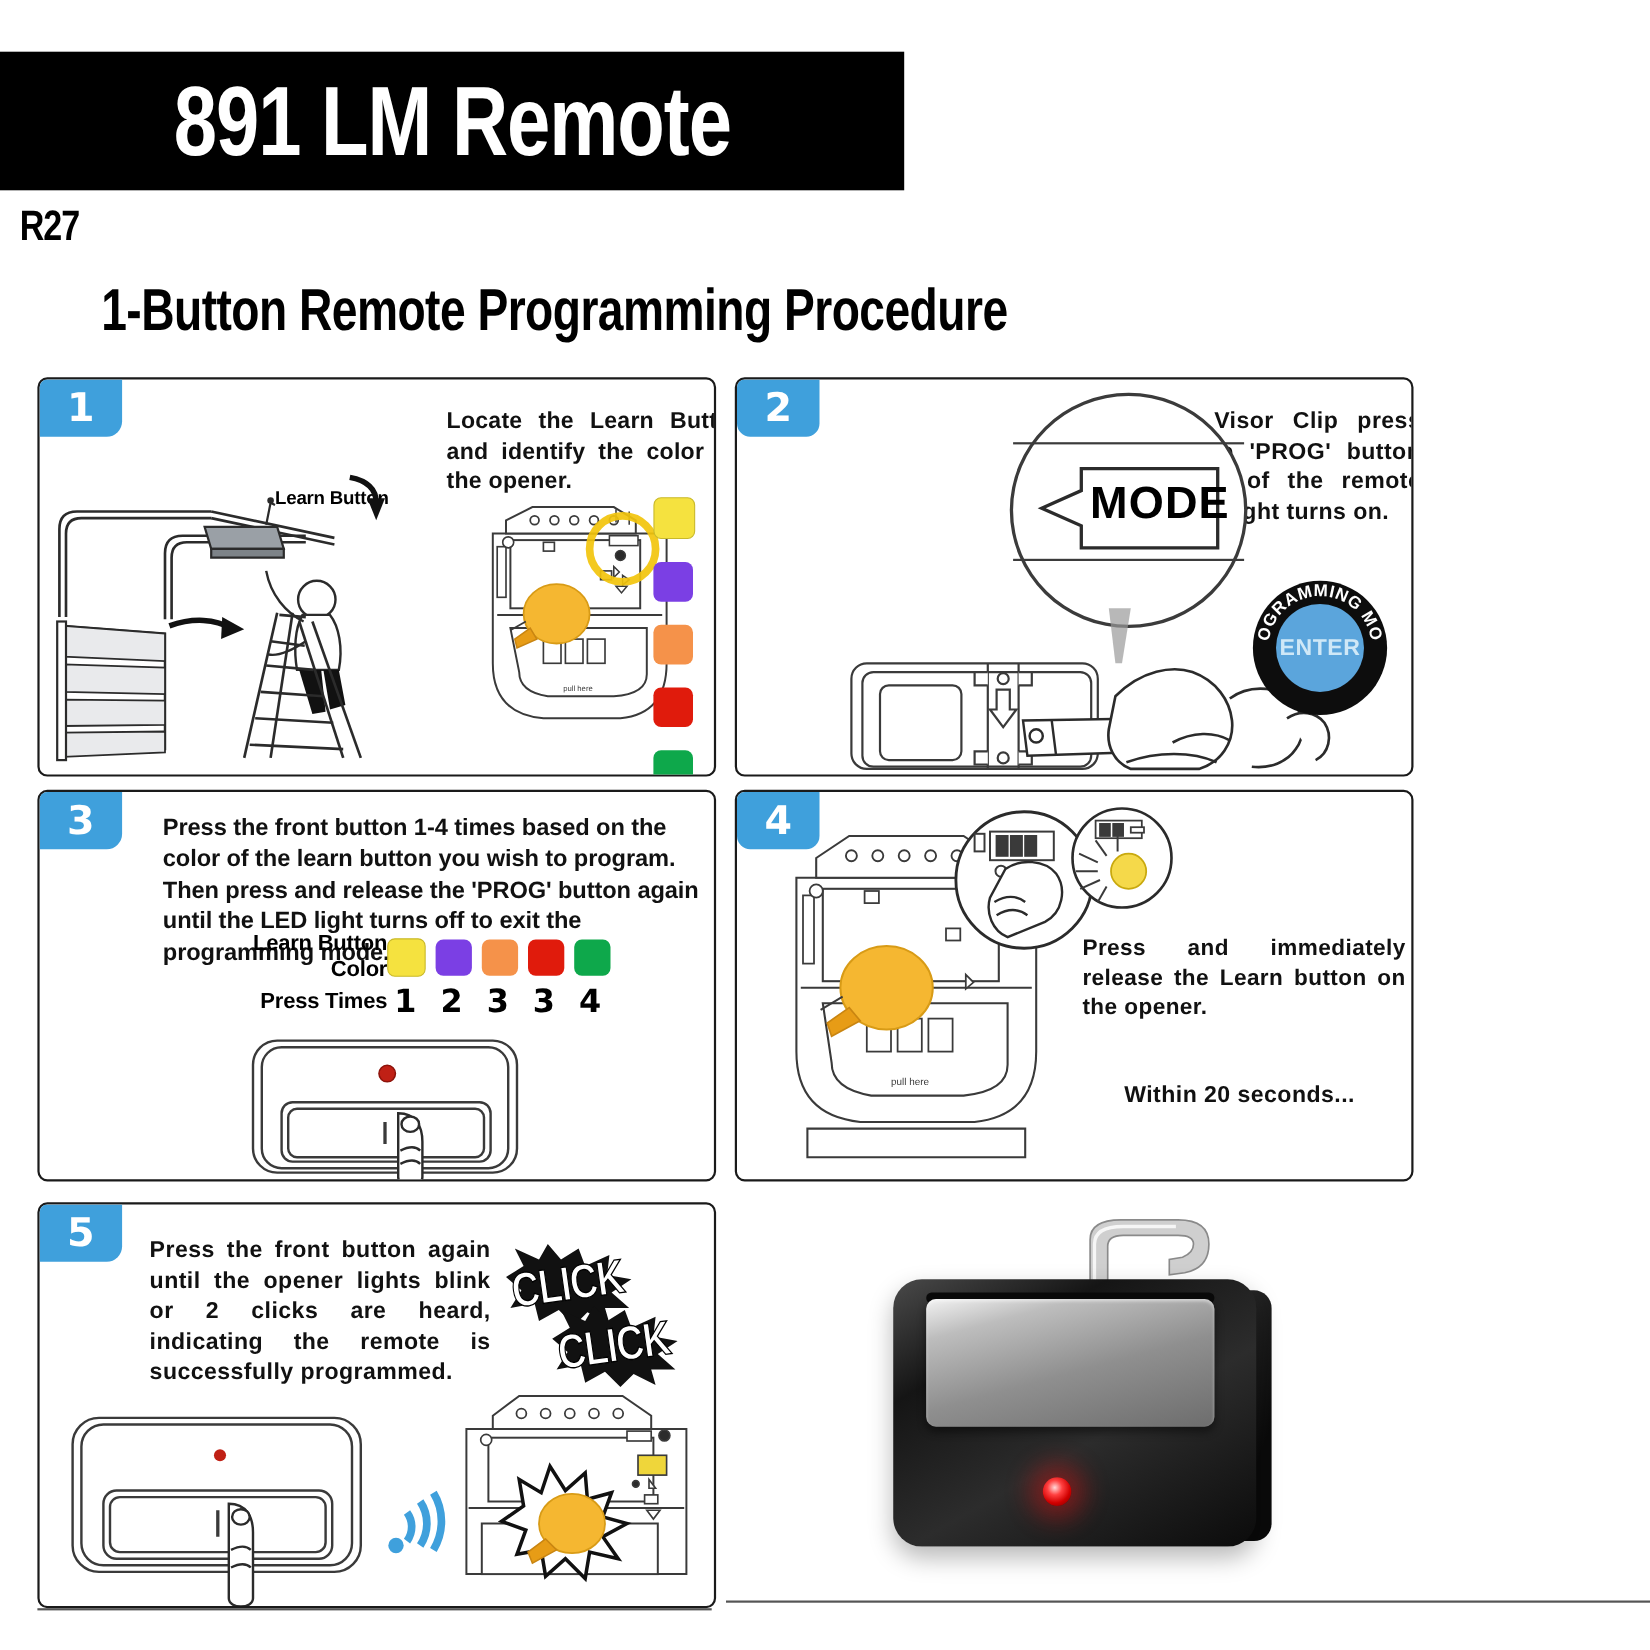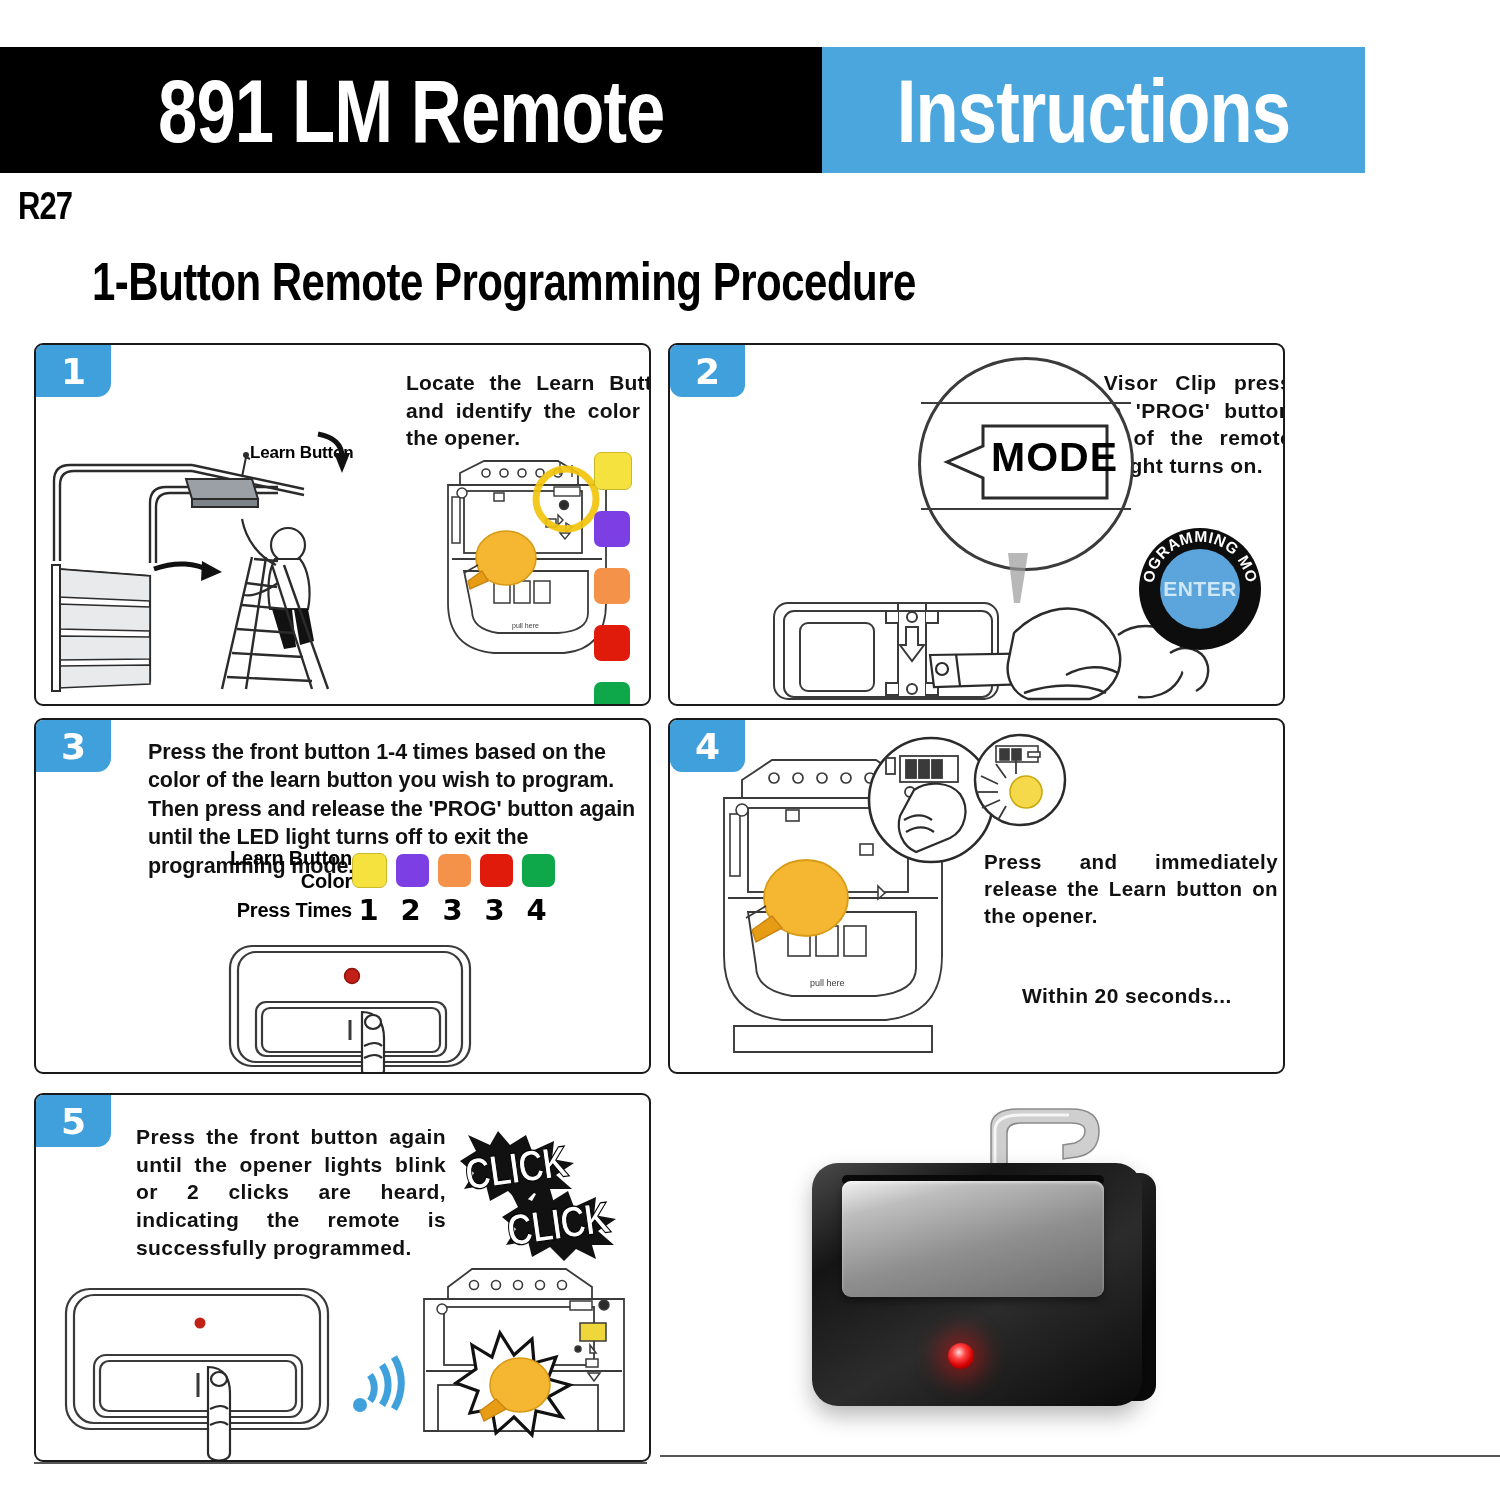--- a/index.html
+++ b/index.html
@@ -113,23 +113,20 @@
   .baseline{position:absolute;left:660px;top:1455px;width:840px;height:2px;background:#555;}
   .baseline2{position:absolute;left:34px;top:1462px;width:613px;height:2px;background:#555;}
 </style>
 </head>
 <body>
 
 <div class="header">
   <div class="hdr-black">
     <span class="hdr-txt">891 LM Remote</span>
   </div>
-  <div class="hdr-blue">
-    <span class="hdr-txt">Instructions</span>
-  </div>
 </div>
 <div class="rev">R27</div>
 <div class="maintitle">1-Button Remote Programming Procedure</div>
 
 <div class="panel" id="p1">
   <div class="badge">1</div>
   <div class="body-txt just sp" id="t1">Locate the Learn Button and  identify the color on the opener.</div>
   <div class="lbl-learn">Learn Button</div>
 
   <svg class="art" style="left:276px;top:86px;" width="44" height="46">

